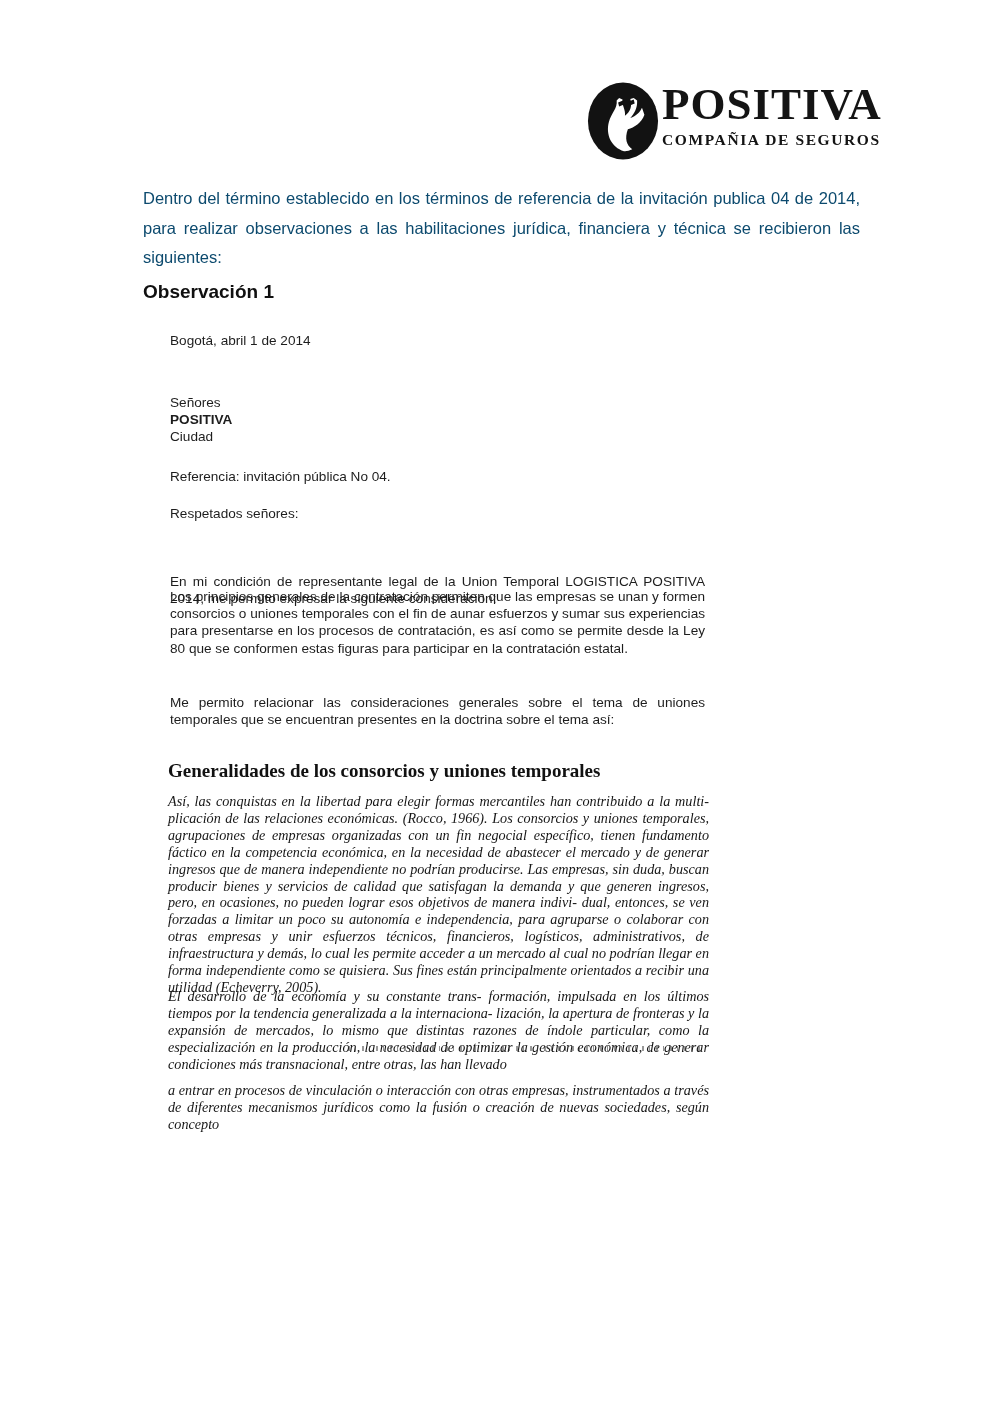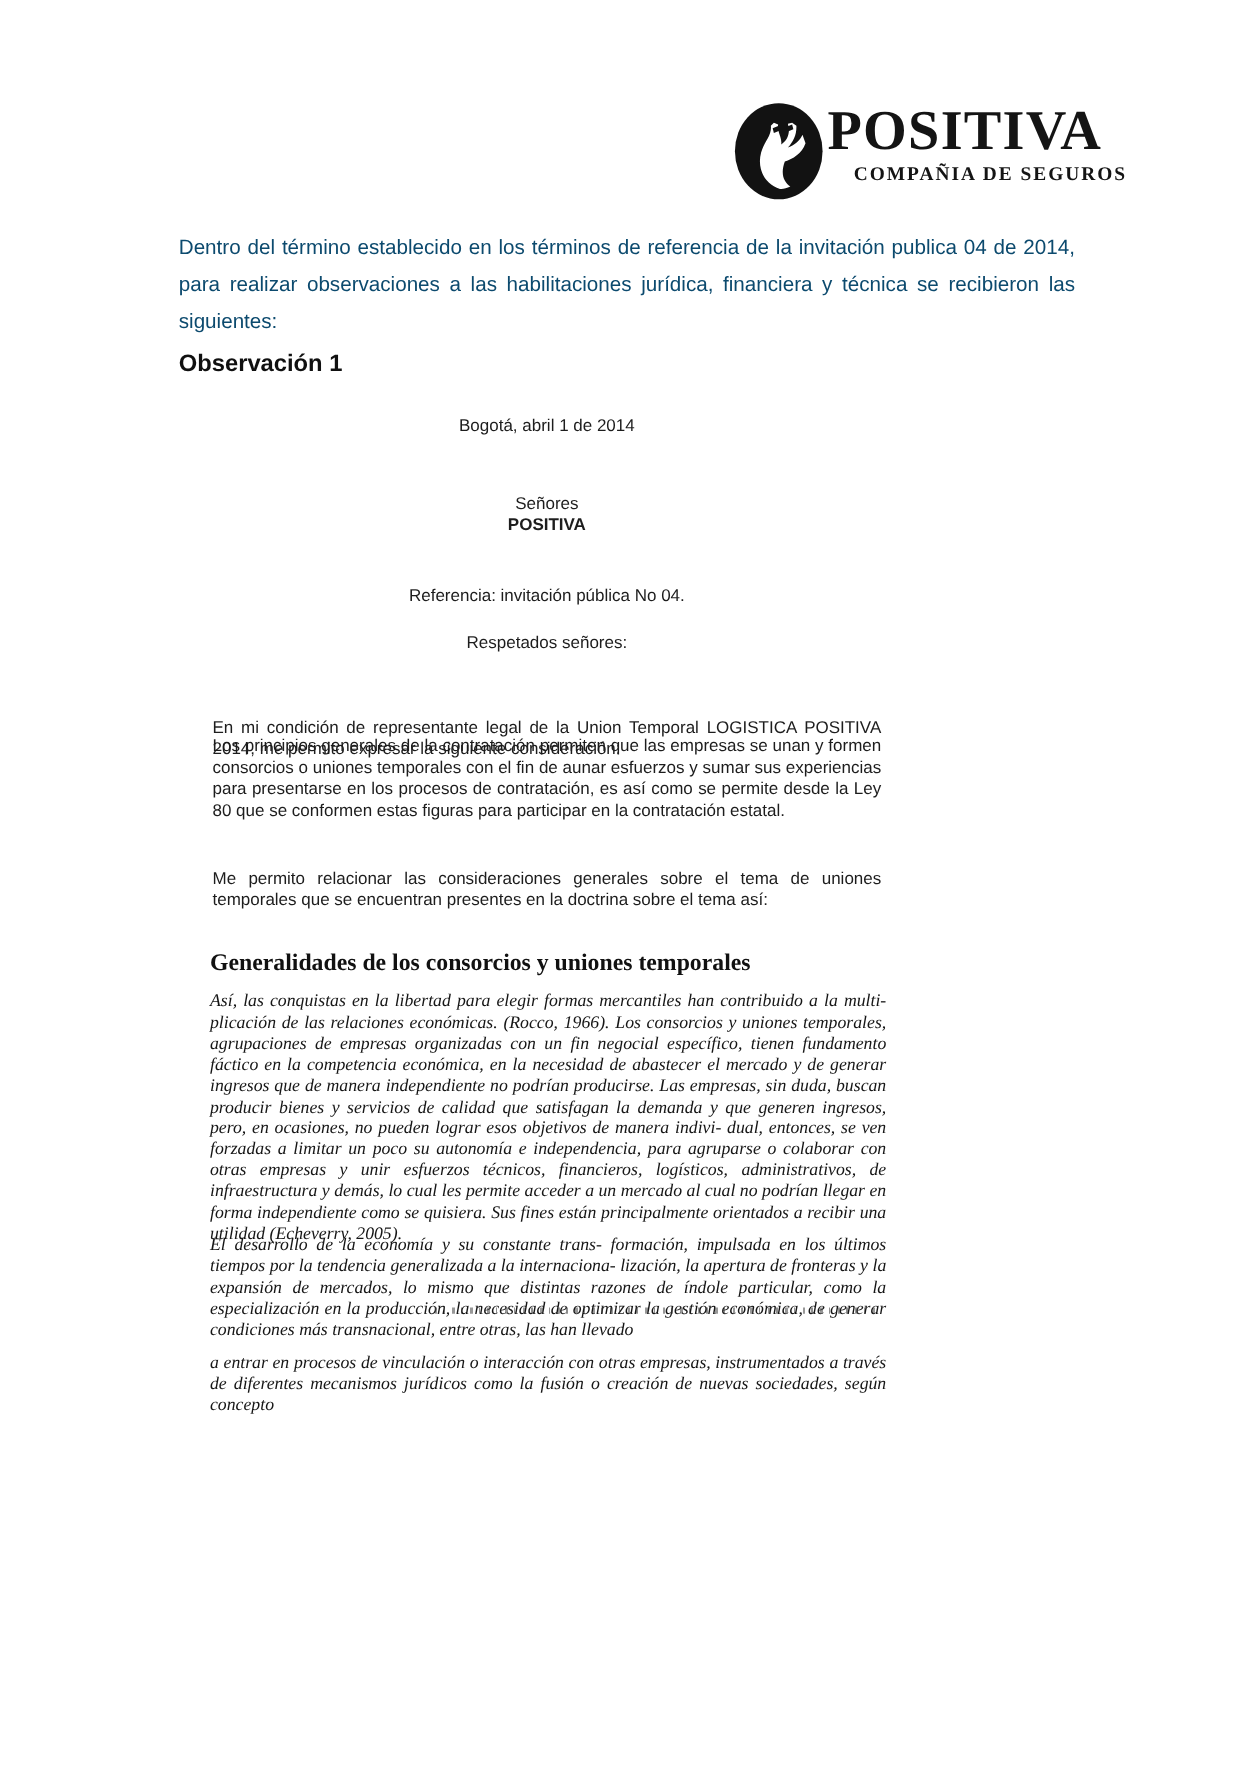--- a/index.html
+++ b/index.html
@@ -12,38 +12,38 @@
 
   
   .logo-icon { left:586px; top:80px; width:74px; height:82px; }
   .logo-text { left:662px; top:82px; width:210px; color:#141414; }
   .logo-name {
     font-family:"Liberation Serif", serif; font-weight:700;
     font-size:45px; line-height:1; letter-spacing:1px;
   }
   .logo-tagline {
     font-family:"Liberation Serif", serif; font-weight:600;
-    font-size:15.5px; letter-spacing:1.6px; margin-top:4px; white-space:nowrap;margin-left:21px;
+    font-size:15.5px; letter-spacing:1.6px; margin-top:4px; white-space:nowrap;
   }
 
   
   .intro {
     left:143px; top:184px; width:717px;
     font-size:16.5px; line-height:29.5px; text-align:justify; color:#0c4a6e;
   }
   .obs-heading {
     left:143px; top:281px; font-size:19px; font-weight:700; color:#101010;
   }
 
   
   .letter {
     font-size:13.6px; line-height:17.2px; color:#1d1d1d;
     width:535px; left:170px; text-align:justify;
   }
-  .nojust { text-align:center; }
+  .nojust { text-align:left; }
   .date-line   { top:332px; }
   .recipient   { top:394px; }
   .reference   { top:468px; }
   .greeting    { top:505px; }
   .letter-p0   { top:537px;margin-top:36px; }
   .letter-p1   { top:588px; }
   .letter-p2   { top:694px; }
 
   
   .doctrine-heading {
@@ -97,20 +97,21 @@
 
 <p class="abs intro">Dentro del término establecido en los términos de  referencia de la invitación publica 04 de 2014, para realizar observaciones a las habilitaciones jurídica, financiera y técnica se recibieron las siguientes:</p>
 
 <h1 class="abs obs-heading">Observación 1</h1>
 
 <div class="abs letter date-line nojust">Bogotá, abril 1 de 2014</div>
 
 <div class="abs letter recipient nojust">
   <div>Señores</div>
   <div style="font-weight:700">POSITIVA</div>
+  <div>Ciudad</div>
 </div>
 
 <div class="abs letter reference nojust">Referencia: invitación pública No 04.</div>
 
 <div class="abs letter greeting nojust">Respetados señores:</div>
 
 <p class="abs letter letter-p0">En mi condición de representante legal de la Union Temporal LOGISTICA POSITIVA 2014, me permito expresar la siguiente consideración:</p>
 <p class="abs letter letter-p1">Los principios generales de la contratación permiten que las empresas se unan y formen consorcios o uniones temporales con el fin de aunar esfuerzos y sumar sus experiencias para presentarse en los procesos de contratación, es así como se permite desde la Ley 80 que se conformen estas figuras para participar en la contratación estatal.</p>
 <p class="abs letter letter-p2">Me permito relacionar las consideraciones generales sobre el tema de uniones temporales que se encuentran presentes en la doctrina sobre el tema así:</p>
 

